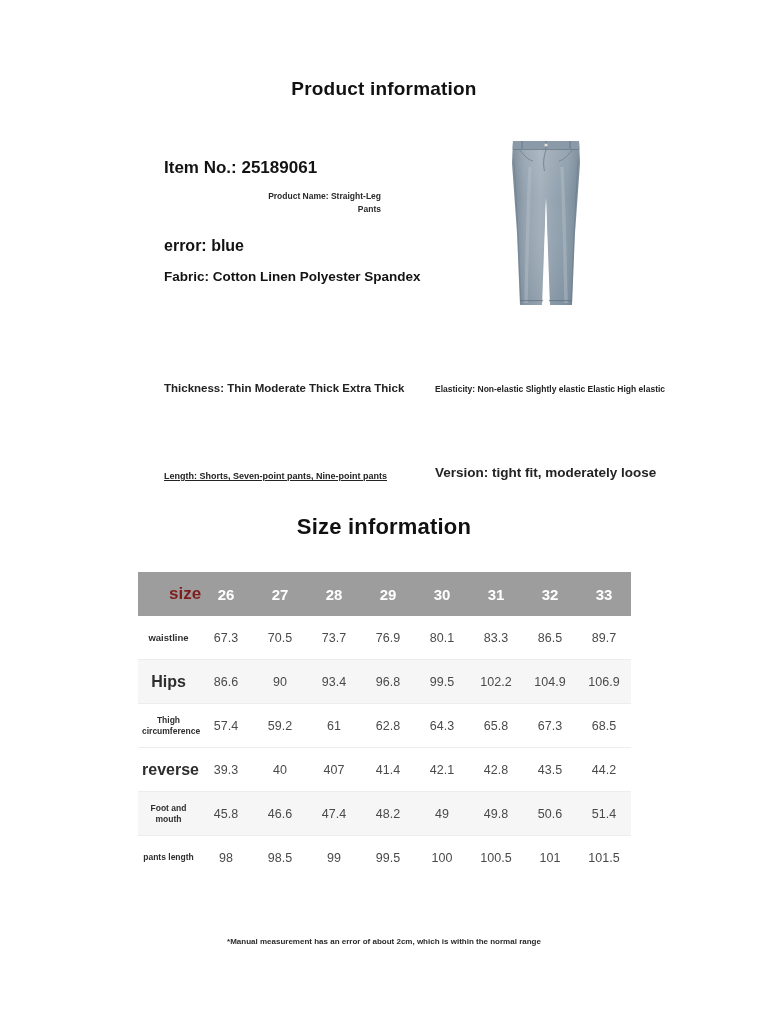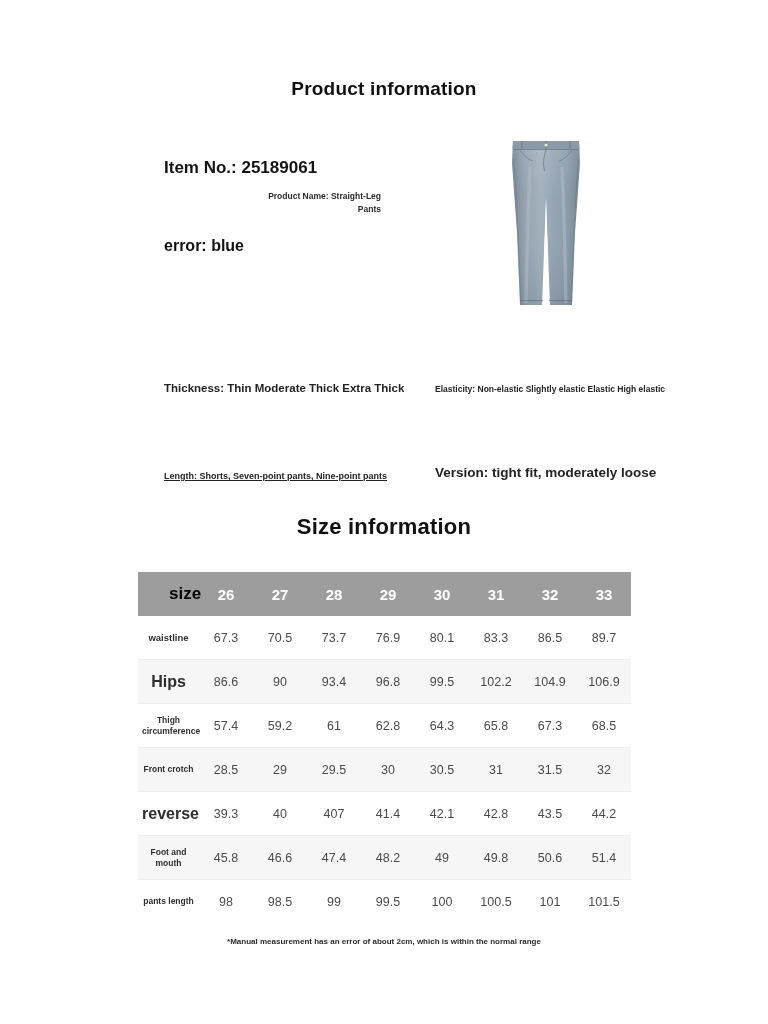--- a/index.html
+++ b/index.html
@@ -132,21 +132,21 @@
   .size-table thead tr {
     background: #9d9d9d;
   }
   .size-table thead th {
     height: 44px;
     color: #ffffff;
     font-size: 15px;
     font-weight: bold;
   }
   .size-table thead th.hdr-label {
-    color: #000000;
+    color: #7f1d1d;
     font-size: 17px;
     padding-left: 31px;
   }
 
   .size-table tbody tr { background: #ffffff; }
   .size-table tbody tr.alt { background: #f6f6f6; }
 
   .size-table tbody td {
     height: 43px;
     font-size: 12.5px;
@@ -187,20 +187,21 @@
   <div class="info-block">
     <div class="item-no">Item No.: 25189061</div>
 
     <div class="product-name">
       <div>Product Name: Straight-Leg</div>
       <div>Pants</div>
     </div>
 
     <div class="color-line">error: blue</div>
 
+    <div class="fabric-line">Fabric: Cotton Linen Polyester Spandex</div>
   </div>
 
   <div class="photo">
     <svg width="100" height="172" viewBox="0 0 100 172">
       <defs>
         <linearGradient id="denimWash" x1="0" y1="0" x2="1" y2="0">
           <stop offset="0%" stop-color="#6f8090"></stop>
           <stop offset="18%" stop-color="#8e9dab"></stop>
           <stop offset="42%" stop-color="#9fadb9"></stop>
           <stop offset="58%" stop-color="#93a2b0"></stop>
@@ -309,31 +310,20 @@
           <td class="rlabel sz-xs">Thigh circumference</td>
           <td>57.4</td>
           <td>59.2</td>
           <td>61</td>
           <td>62.8</td>
           <td>64.3</td>
           <td>65.8</td>
           <td>67.3</td>
           <td>68.5</td>
         </tr>
-        <tr class="alt">
-          <td class="rlabel sz-xs">Front crotch</td>
-          <td>28.5</td>
-          <td>29</td>
-          <td>29.5</td>
-          <td>30</td>
-          <td>30.5</td>
-          <td>31</td>
-          <td>31.5</td>
-          <td>32</td>
-        </tr>
         <tr>
           <td class="rlabel sz-lg">reverse</td>
           <td>39.3</td>
           <td>40</td>
           <td>407</td>
           <td>41.4</td>
           <td>42.1</td>
           <td>42.8</td>
           <td>43.5</td>
           <td>44.2</td>

